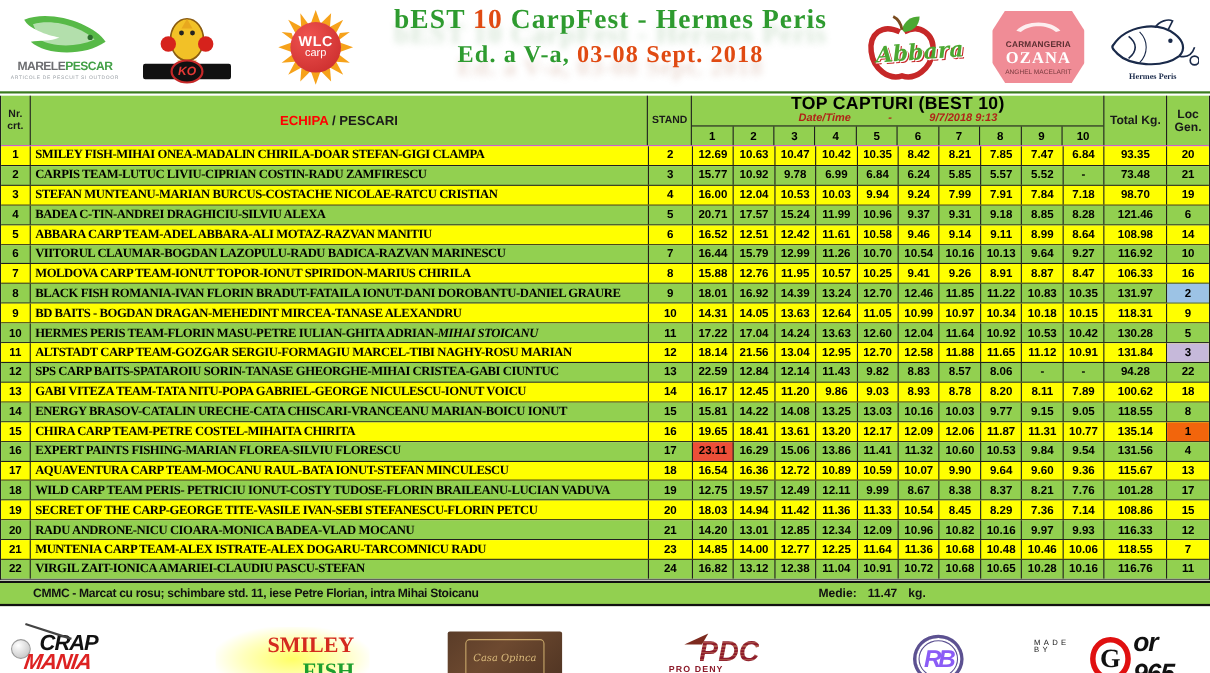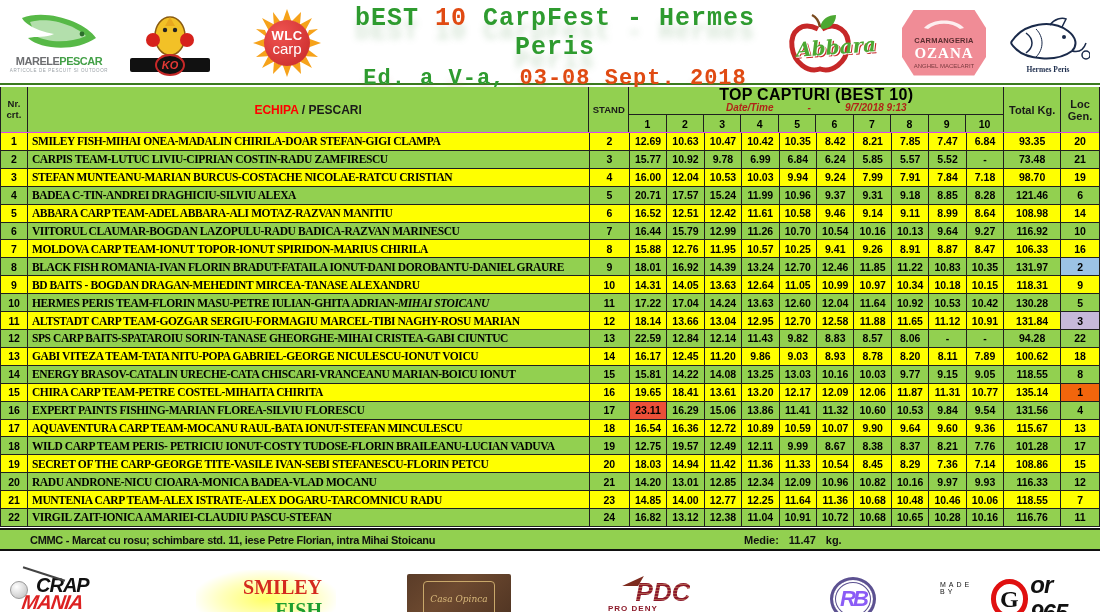--- a/index.html
+++ b/index.html
@@ -21,24 +21,24 @@
 
   
   .ko { left:128px; width:84px; }
   .ko-band { position:relative; width:80px; height:14px; background:#111; border-radius:2px; margin-top:-8px; display:flex; align-items:center; justify-content:center; }
   .ko-oval { background:#111; border:2px solid #c62828; border-radius:50%; width:30px; height:22px; display:flex; align-items:center; justify-content:center; color:#e53935; font-weight:bold; font-size:11px; font-style:italic; }
 
   
   .wlc { left:250px; width:74px; }
   .wlc-center { position:absolute; width:46px; height:46px; border-radius:50%; background:radial-gradient(circle at 35% 30%, #ef5350, #c62828); display:flex; flex-direction:column; align-items:center; justify-content:center; color:#fff; font-weight:bold; line-height:0.9; }
   .wlc-center .a { font-size:13px; letter-spacing:0.5px;}
-  .wlc-center .b { font-size:15px; font-weight:normal;}
-
-  
-  .title-wrap { position:absolute; left:340px; top:4px; width:430px; text-align:center; font-family:Liberation Mono, monospace; font-weight:bold; }
+  .wlc-center .b { font-size:10px; font-weight:normal;}
+
+  
+  .title-wrap { position:absolute; left:340px; top:4px; width:430px; text-align:center; font-family:Liberation Serif, serif; font-weight:bold; }
   .title-l1 { font-size:25px; color:#2e9b2f; letter-spacing:1px; text-shadow:0 14px 6px rgba(100,160,100,0.25); }
   .title-l1 .num { color:#e04a12; }
   .title-l2 { font-size:22px; color:#2e9b2f; margin-top:4px; letter-spacing:1px; text-shadow:0 12px 6px rgba(180,120,90,0.25);}
   .title-l2 .dt { color:#e04a12; }
 
   
   .abbara { left:778px; width:100px; }
   .abbara-wrap { position:relative; width:92px; height:64px; }
   .abbara-script { position:absolute; left:14px; top:24px; font-family:"DejaVu Serif", serif; font-style:italic; font-weight:bold; font-size:20px; color:#4ca832; text-shadow:1px 1px 0 #fff,2px 2px 0 #c62828; transform:rotate(-4deg); }
 
@@ -434,21 +434,21 @@
           <div class="cell c-val">10.53</div>
           <div class="cell c-val">10.42</div>
           <div class="cell c-total">130.28</div>
           <div class="cell c-loc" style="border-right: none;">5</div>
         </div>
         <div class="trow bg-y">
           <div class="cell c-nr">11</div>
           <div class="cell c-team">ALTSTADT CARP TEAM-GOZGAR SERGIU-FORMAGIU MARCEL-TIBI NAGHY-ROSU MARIAN</div>
           <div class="cell c-stand">12</div>
           <div class="cell c-val">18.14</div>
-          <div class="cell c-val">13.66</div>
+          <div class="cell c-val">21.56</div>
           <div class="cell c-val">13.04</div>
           <div class="cell c-val">12.95</div>
           <div class="cell c-val">12.70</div>
           <div class="cell c-val">12.58</div>
           <div class="cell c-val">11.88</div>
           <div class="cell c-val">11.65</div>
           <div class="cell c-val">11.12</div>
           <div class="cell c-val">10.91</div>
           <div class="cell c-total">131.84</div>
           <div class="cell c-loc" style="background: rgb(198, 185, 218); border-right: none;">3</div>

